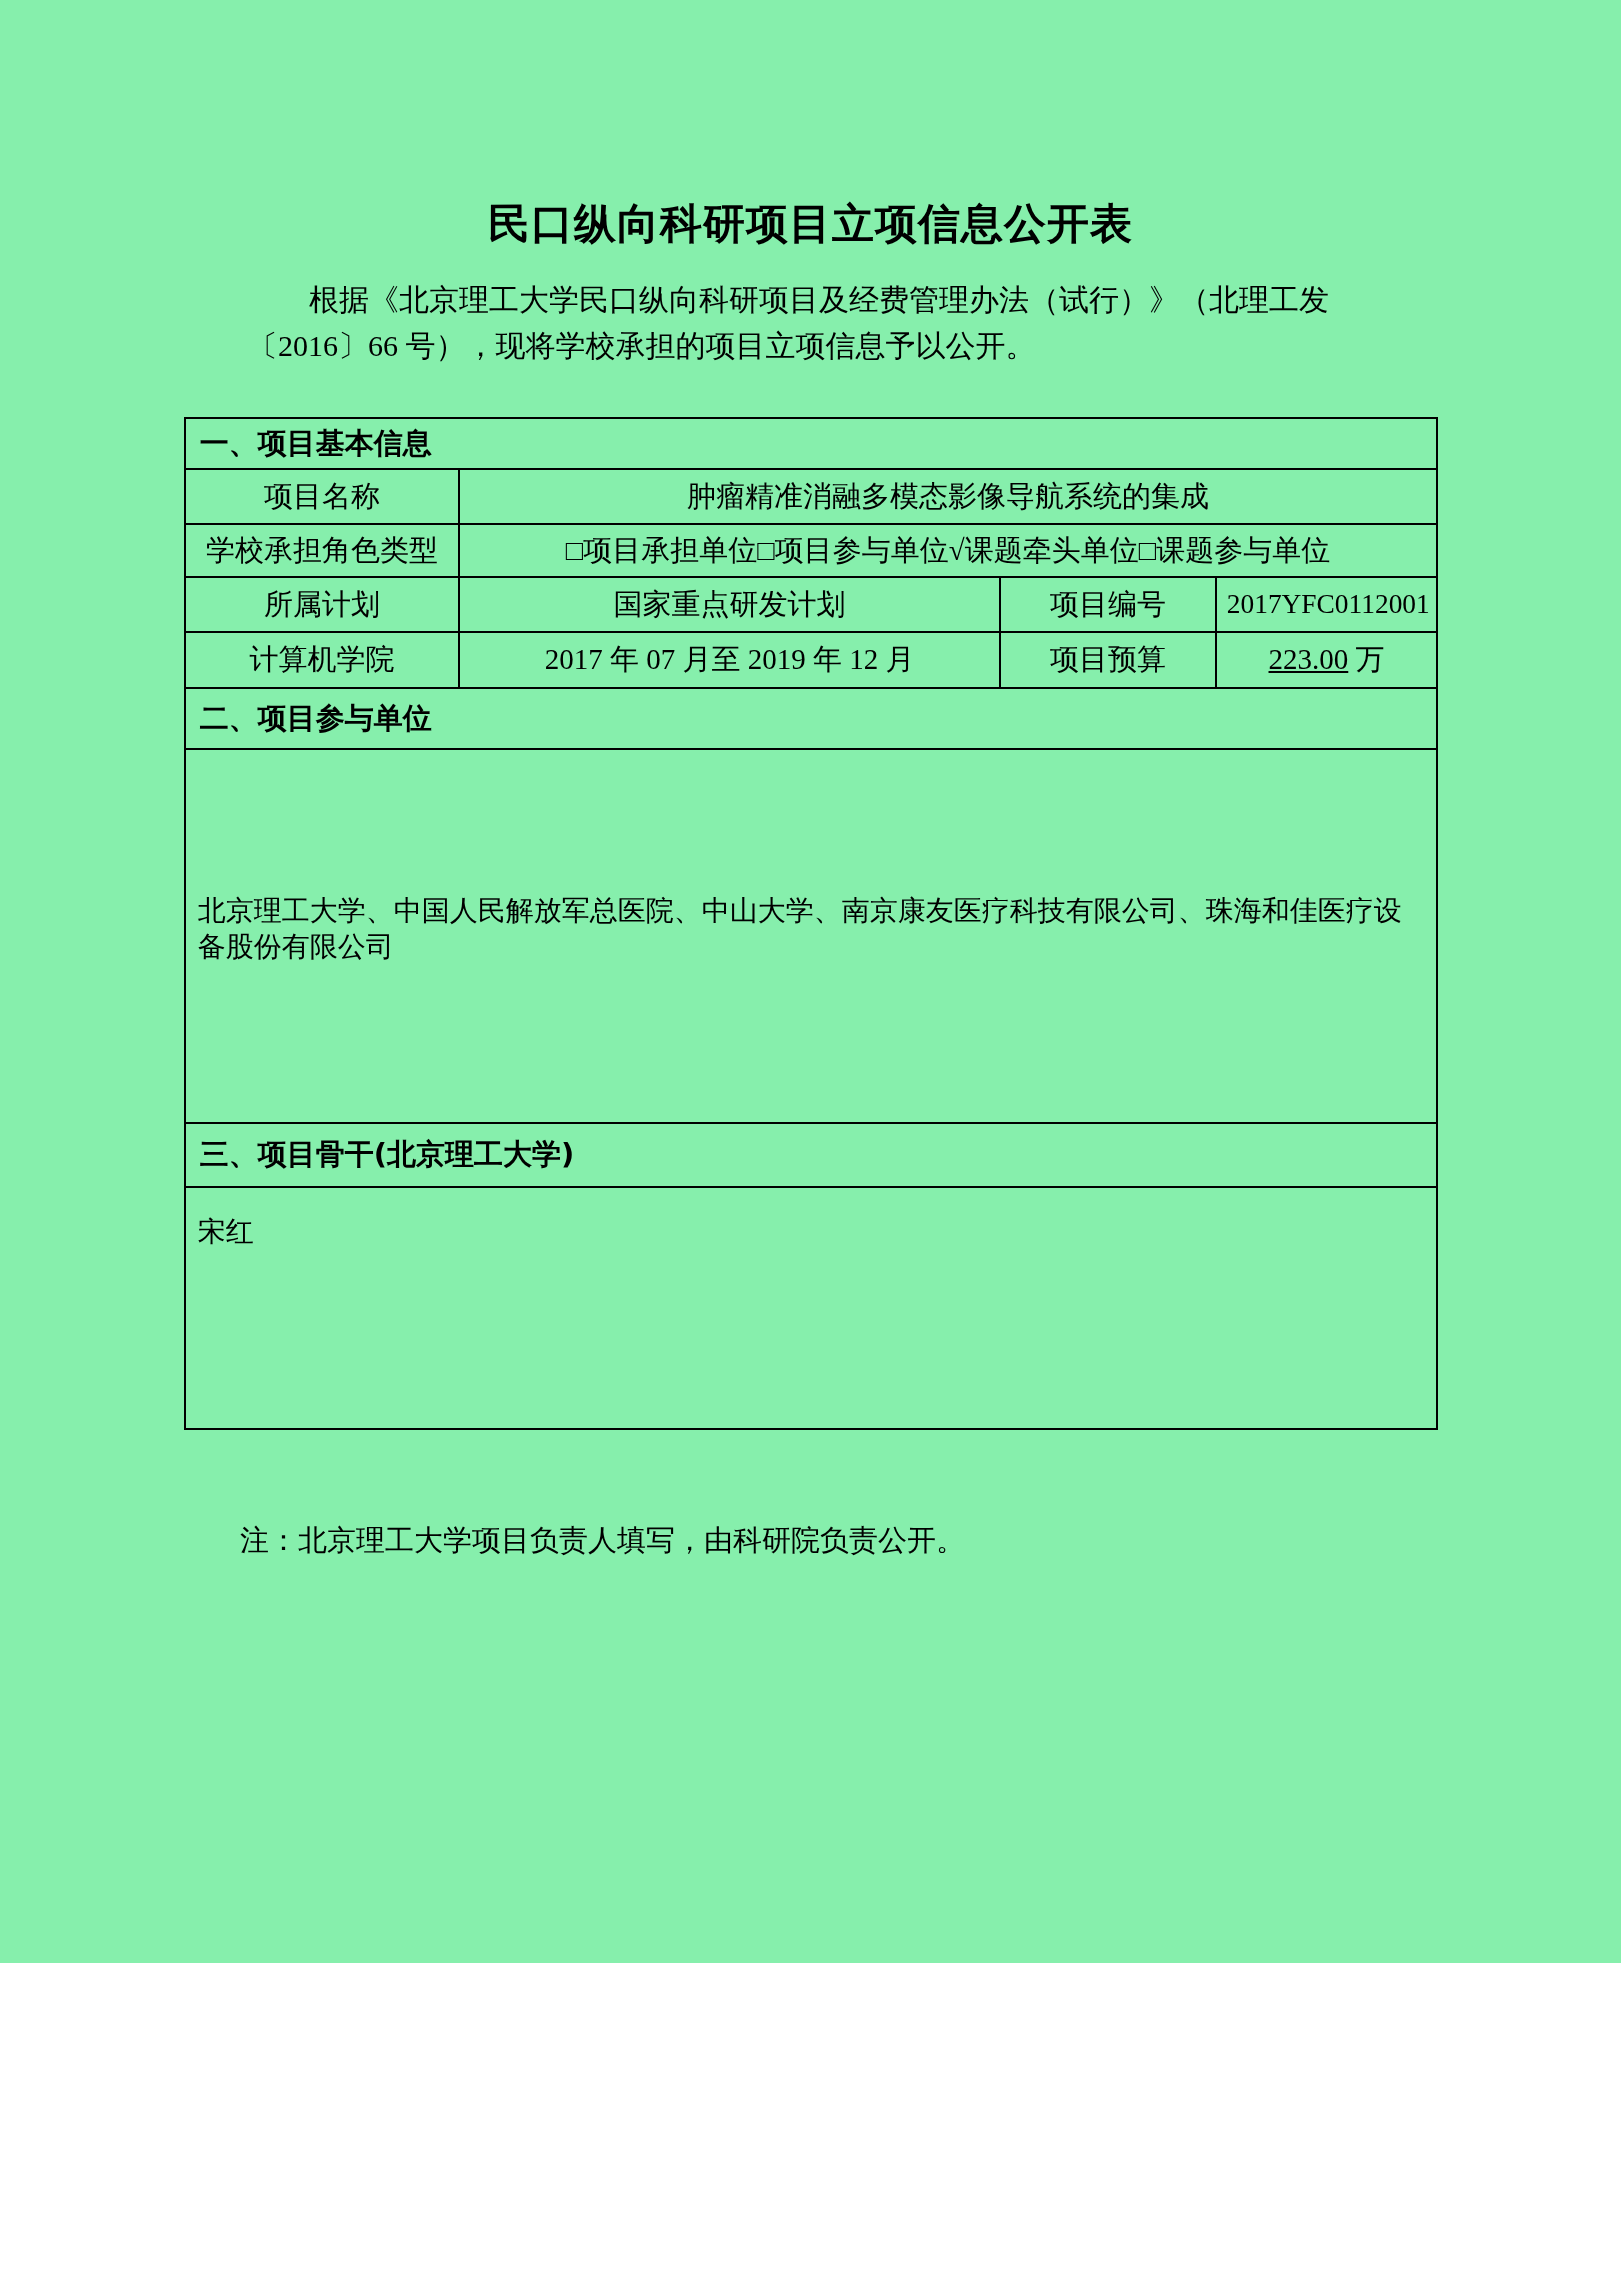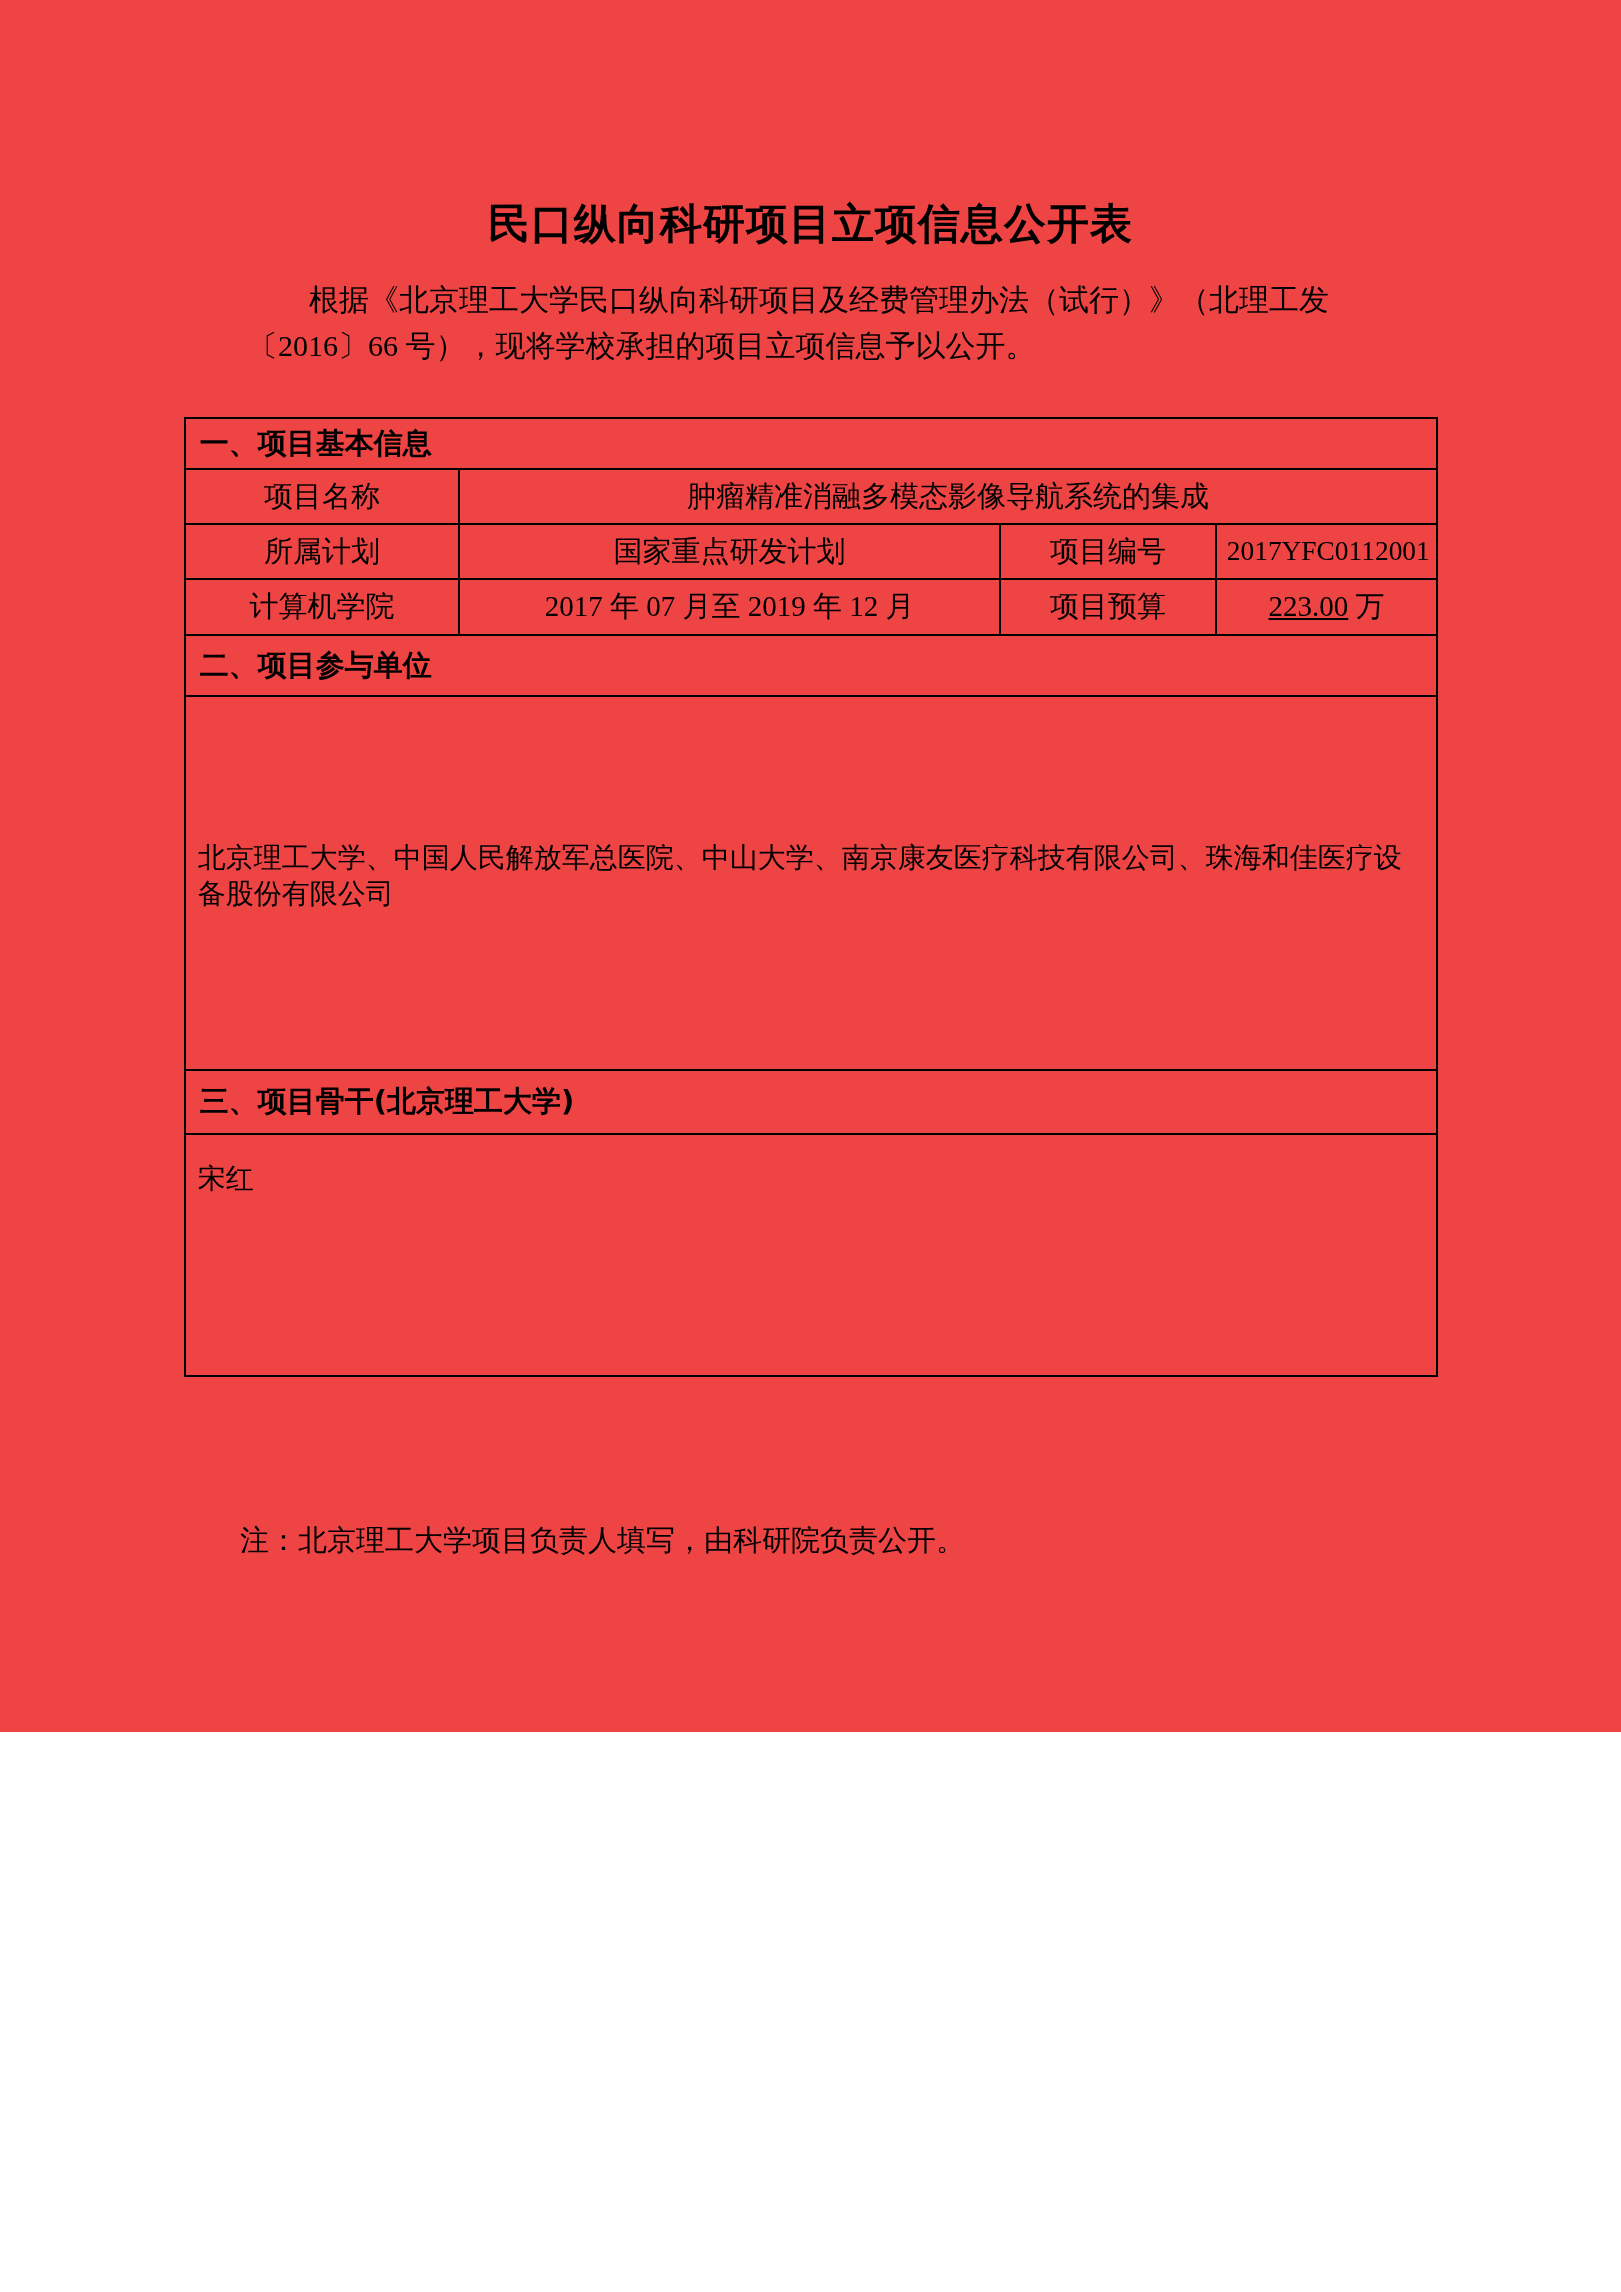--- a/index.html
+++ b/index.html
@@ -1,19 +1,19 @@
 <!DOCTYPE html>
 <html><head>
 <meta charset="utf-8">
 <style>
   html,body{margin:0;padding:0;background:#ffffff;}
   .page{
     position:relative;
-    width:1621px;height:1732px;
-    background:#ef4444;
+    width:1621px;height:1963px;
+    background:#86efac;
     font-family:"Liberation Serif","DejaVu Serif",serif;
     color:#000000;
     overflow:hidden;
   }
   .doc-title{
     position:absolute;top:201px;left:0;width:100%;
     text-align:center;
     font-family:"DejaVu Sans","Liberation Sans",sans-serif;
     font-weight:bold;font-size:42px;line-height:1.1;
     letter-spacing:1px;
@@ -79,20 +79,24 @@
         <col style="width:221px">
     </colgroup>
     <tbody>
       <tr style="height:51px">
         <td colspan="6" class="sec-head">一、项目基本信息</td>
       </tr>
       <tr style="height:55px">
         <td>项目名称</td>
         <td colspan="5">肿瘤精准消融多模态影像导航系统的集成</td>
       </tr>
+      <tr style="height:53px">
+        <td>学校承担角色类型</td>
+        <td colspan="5">□项目承担单位□项目参与单位√课题牵头单位□课题参与单位</td>
+      </tr>
       <tr style="height:55px">
         <td>所属计划</td>
         <td colspan="3">国家重点研发计划</td>
         <td>项目编号</td>
         <td style="font-size:27.4px">2017YFC0112001</td>
       </tr>
       <tr style="height:56px">
         <td>计算机学院</td>
         <td colspan="3">2017 年 07 月至 2019 年 12 月</td>
         <td>项目预算</td>

